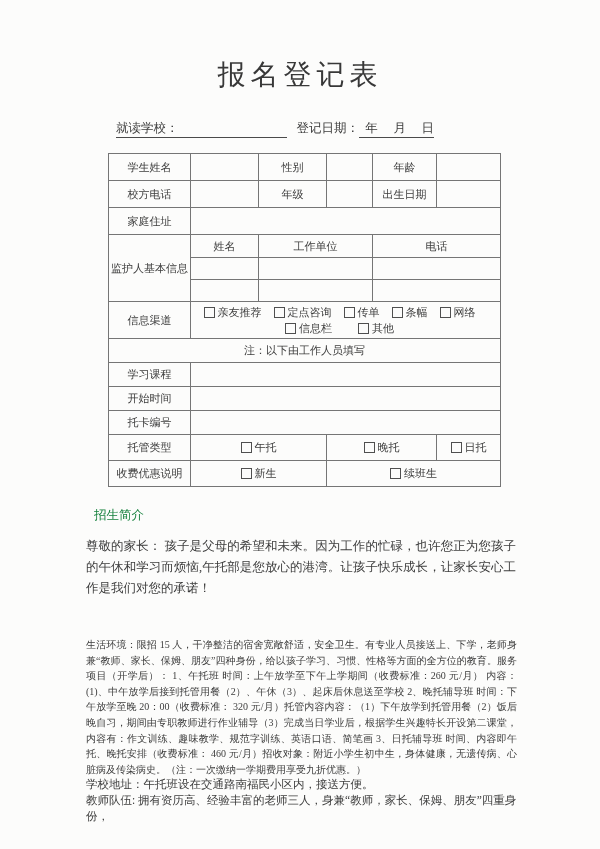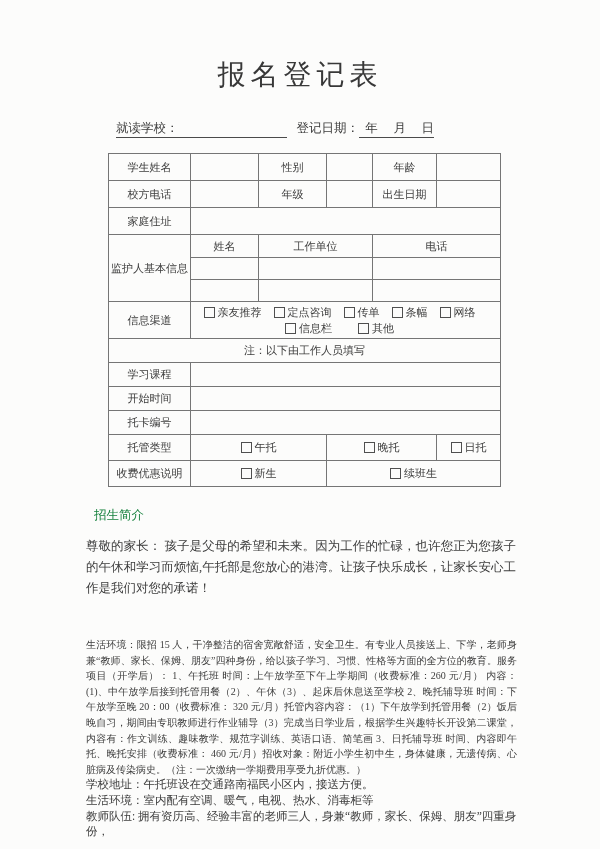--- a/index.html
+++ b/index.html
@@ -181,16 +181,15 @@
       </tr>
     </tbody>
   </table>
 
   <div class="intro-heading">招生简介</div>
 
   <p class="greeting">尊敬的家长： 孩子是父母的希望和未来。因为工作的忙碌，也许您正为您孩子的午休和学习而烦恼,午托部是您放心的港湾。让孩子快乐成长，让家长安心工作是我们对您的承诺！</p>
 
   <p class="details-main">生活环境：限招 15 人，干净整洁的宿舍宽敞舒适，安全卫生。有专业人员接送上、下学，老师身兼“教师、家长、保姆、朋友”四种身份，给以孩子学习、习惯、性格等方面的全方位的教育。服务项目（开学后）： 1、午托班 时间：上午放学至下午上学期间（收费标准：260 元/月） 内容：(1)、中午放学后接到托管用餐（2）、午休（3）、起床后休息送至学校 2、晚托辅导班 时间：下午放学至晚 20：00（收费标准： 320 元/月）托管内容内容：（1）下午放学到托管用餐（2）饭后晚自习，期间由专职教师进行作业辅导（3）完成当日学业后，根据学生兴趣特长开设第二课堂，内容有：作文训练、趣味教学、规范字训练、英语口语、简笔画 3、日托辅导班 时间、内容即午托、晚托安排（收费标准： 460 元/月）招收对象：附近小学生初中生，身体健康，无遗传病、心脏病及传染病史。（注：一次缴纳一学期费用享受九折优惠。）</p>
   <p class="detail-line">学校地址：午托班设在交通路南福民小区内，接送方便。</p>
-  <p class="detail-line">生活环境：室内配有空调、暖气，电视、热水、消毒柜等</p>
   <p class="detail-line">教师队伍: 拥有资历高、经验丰富的老师三人，身兼“教师，家长、保姆、朋友”四重身份，</p>
 
 </div>
 
 </body></html>

